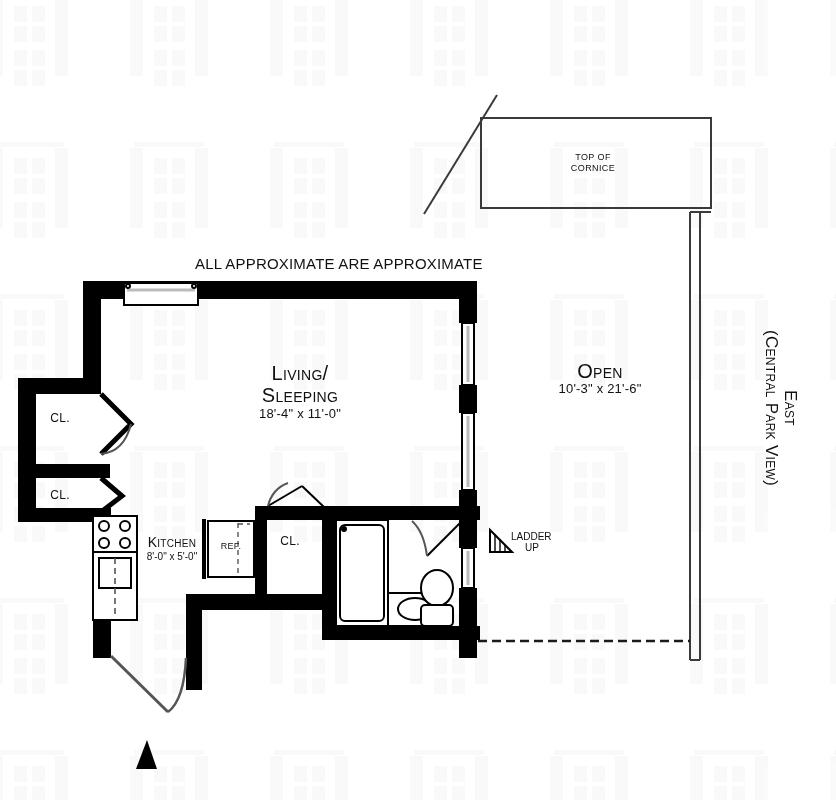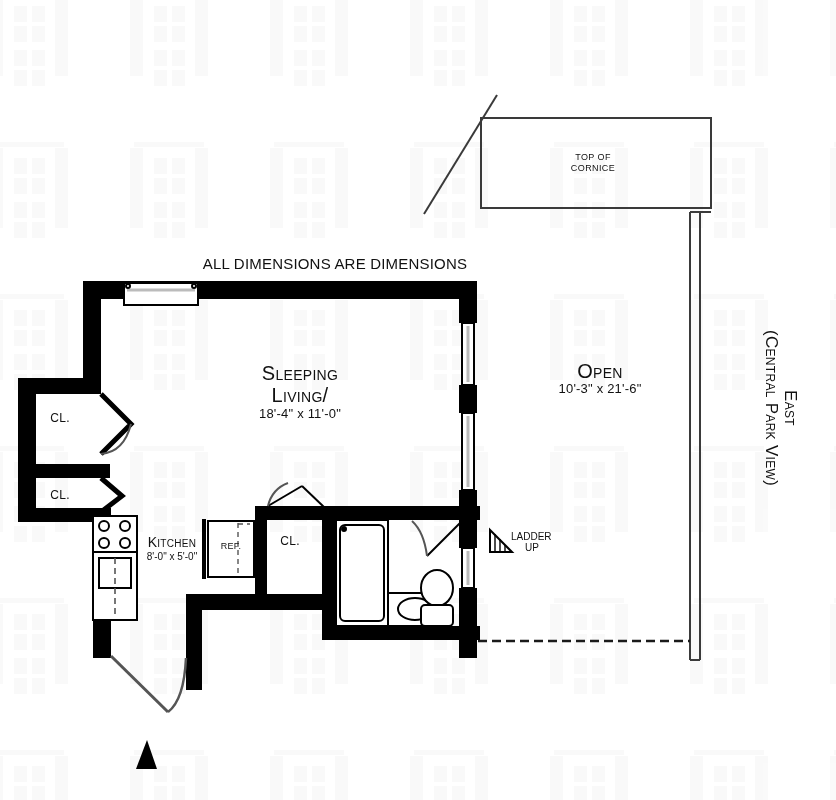--- a/index.html
+++ b/index.html
@@ -705,25 +705,25 @@
 
     </g>
   </svg>
 
 
   <div class="lbl t-east smallcaps" style="left:800px;top:330px;">
     <div>East</div>
     <div>(Central Park View)</div>
   </div>
 
-  <div class="lbl t-approx" style="left:195px;top:256px;width:280px;">ALL DIMENSIONS ARE DIMENSIONS</div>
+  <div class="lbl t-approx" style="left:195px;top:256px;width:280px;">ALL APPROXIMATE ARE APPROXIMATE</div>
 
   <div class="lbl" style="left:200px;top:362px;width:200px;">
+    <div class="t-room smallcaps">Living/</div>
     <div class="t-room smallcaps">Sleeping</div>
-    <div class="t-room smallcaps">Living/</div>
     <div class="t-dim">18'-4" x 11'-0"</div>
   </div>
 
   <div class="lbl" style="left:510px;top:360px;width:180px;">
     <div class="t-room smallcaps">Open</div>
     <div class="t-dim">10'-3" x 21'-6"</div>
   </div>
 
   <div class="lbl" style="left:131px;top:535px;width:82px;">
     <div class="t-kitchen smallcaps">Kitchen</div>

